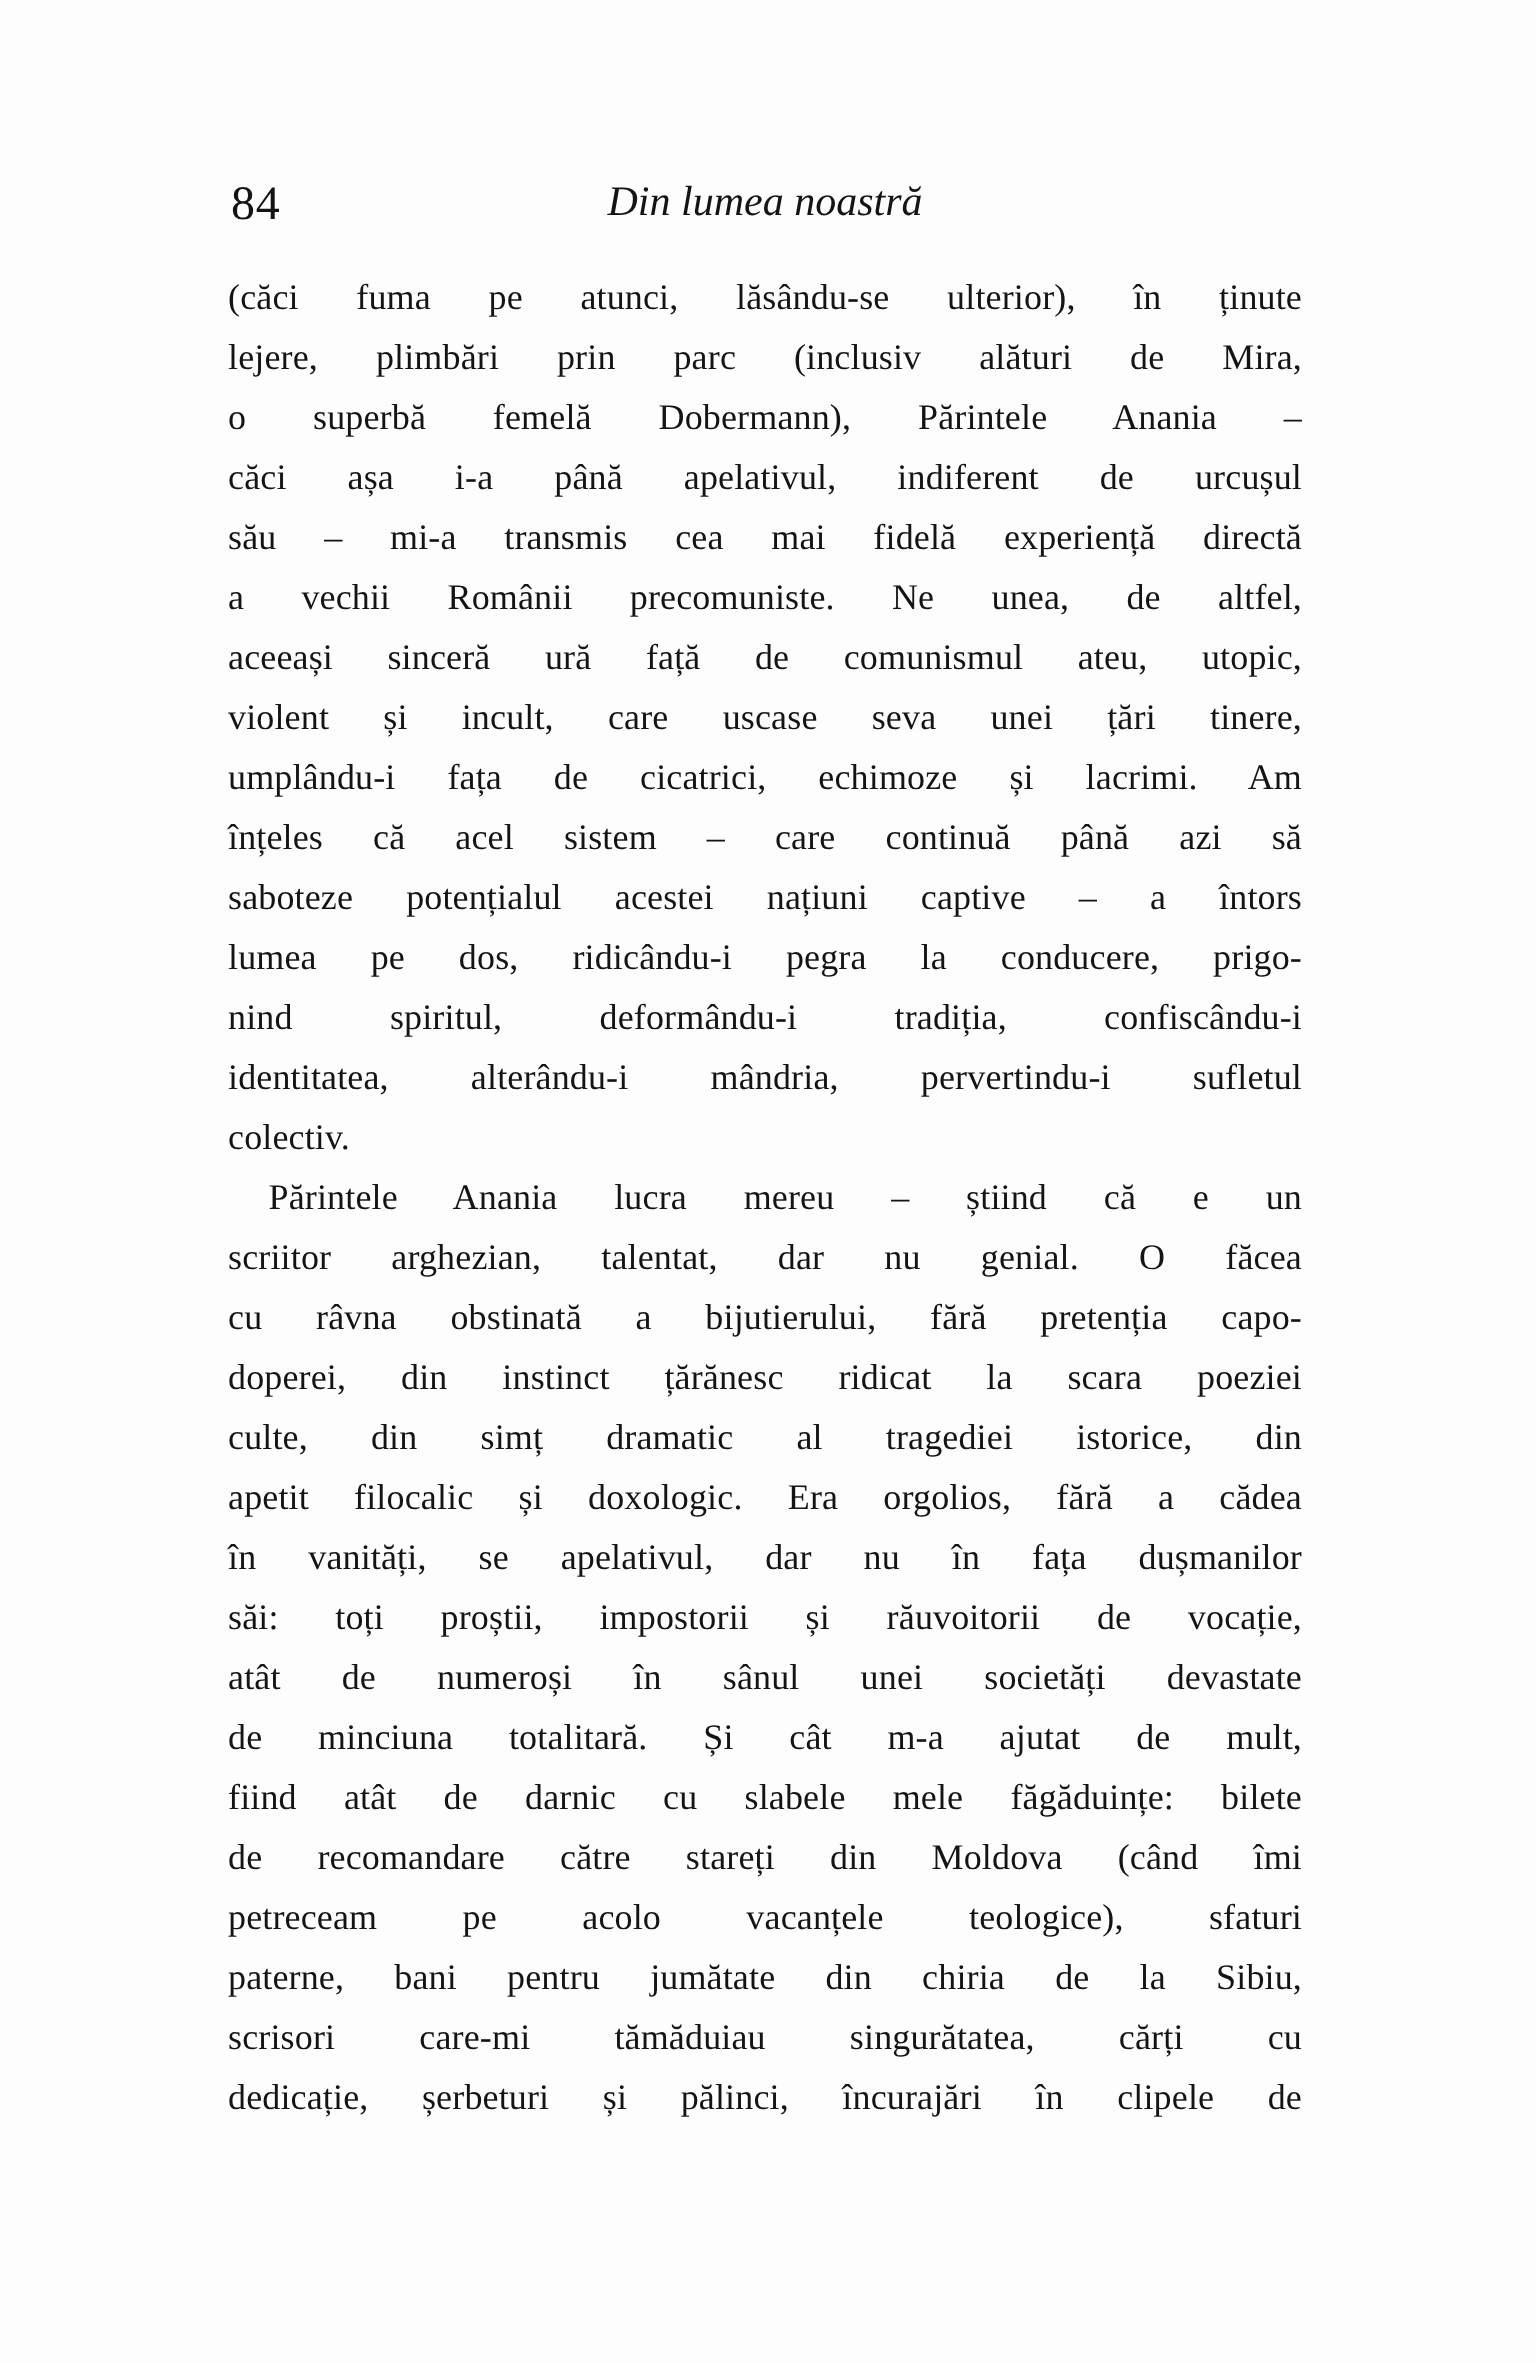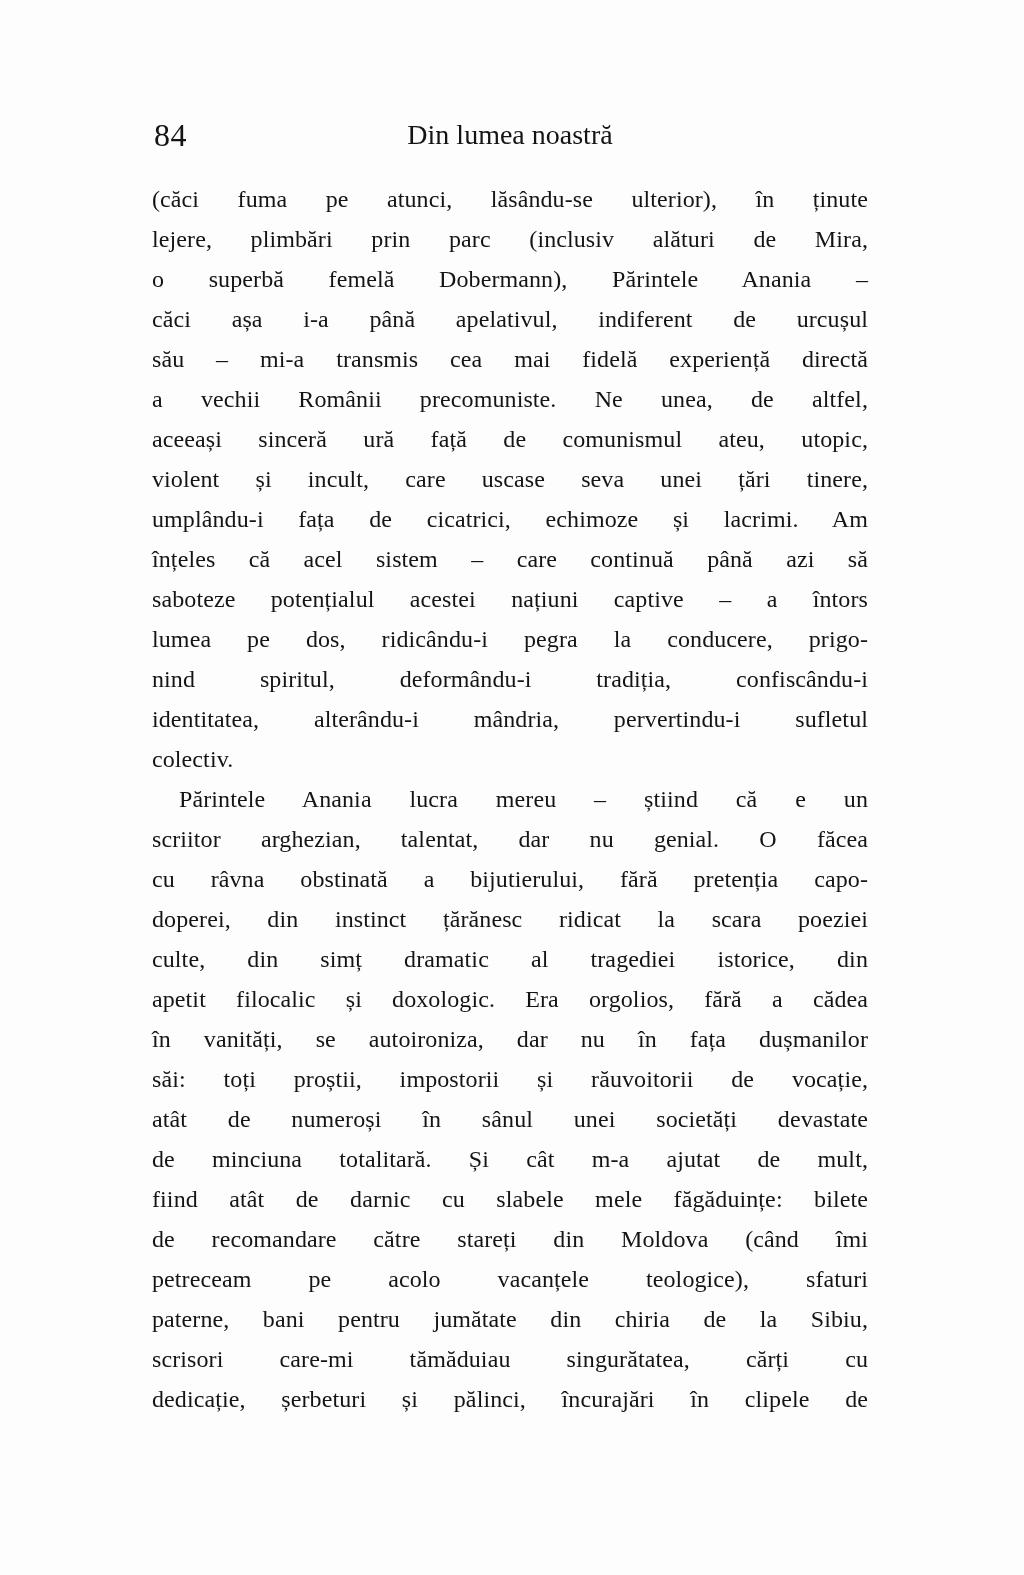--- a/index.html
+++ b/index.html
@@ -28,20 +28,21 @@
     left: 2px;
     top: 0;
     font-size: 32px;
     line-height: 34px;
     letter-spacing: 0.5px;
   }
   .header-title {
     display: block;
     width: 100%;
     text-align: center;
+    font-style: italic;
     font-size: 28px;
     line-height: 34px;
   }
   .text-block {
     position: absolute;
     left: 152px;
     top: 179px;
     width: 716px;
   }
   .line {
@@ -82,21 +83,21 @@
       <div class="line">lumea pe dos, ridicându-i pegra la conducere, prigo-</div>
       <div class="line">nind spiritul, deformându-i tradiția, confiscându-i</div>
       <div class="line">identitatea, alterându-i mândria, pervertindu-i sufletul</div>
       <div class="line para-end">colectiv.</div>
       <div class="line indent">Părintele Anania lucra mereu – știind că e un</div>
       <div class="line">scriitor arghezian, talentat, dar nu genial. O făcea</div>
       <div class="line">cu râvna obstinată a bijutierului, fără pretenția capo-</div>
       <div class="line">doperei, din instinct țărănesc ridicat la scara poeziei</div>
       <div class="line">culte, din simț dramatic al tragediei istorice, din</div>
       <div class="line">apetit filocalic și doxologic. Era orgolios, fără a cădea</div>
-      <div class="line">în vanități, se autoironiza, dar nu în fața dușmanilor</div>
+      <div class="line">în vanități, se apelativul, dar nu în fața dușmanilor</div>
       <div class="line">săi: toți proștii, impostorii și răuvoitorii de vocație,</div>
       <div class="line">atât de numeroși în sânul unei societăți devastate</div>
       <div class="line">de minciuna totalitară. Și cât m-a ajutat de mult,</div>
       <div class="line">fiind atât de darnic cu slabele mele făgăduințe: bilete</div>
       <div class="line">de recomandare către stareți din Moldova (când îmi</div>
       <div class="line">petreceam pe acolo vacanțele teologice), sfaturi</div>
       <div class="line">paterne, bani pentru jumătate din chiria de la Sibiu,</div>
       <div class="line">scrisori care-mi tămăduiau singurătatea, cărți cu</div>
       <div class="line">dedicație, șerbeturi și pălinci, încurajări în clipele de</div>
     </div>

